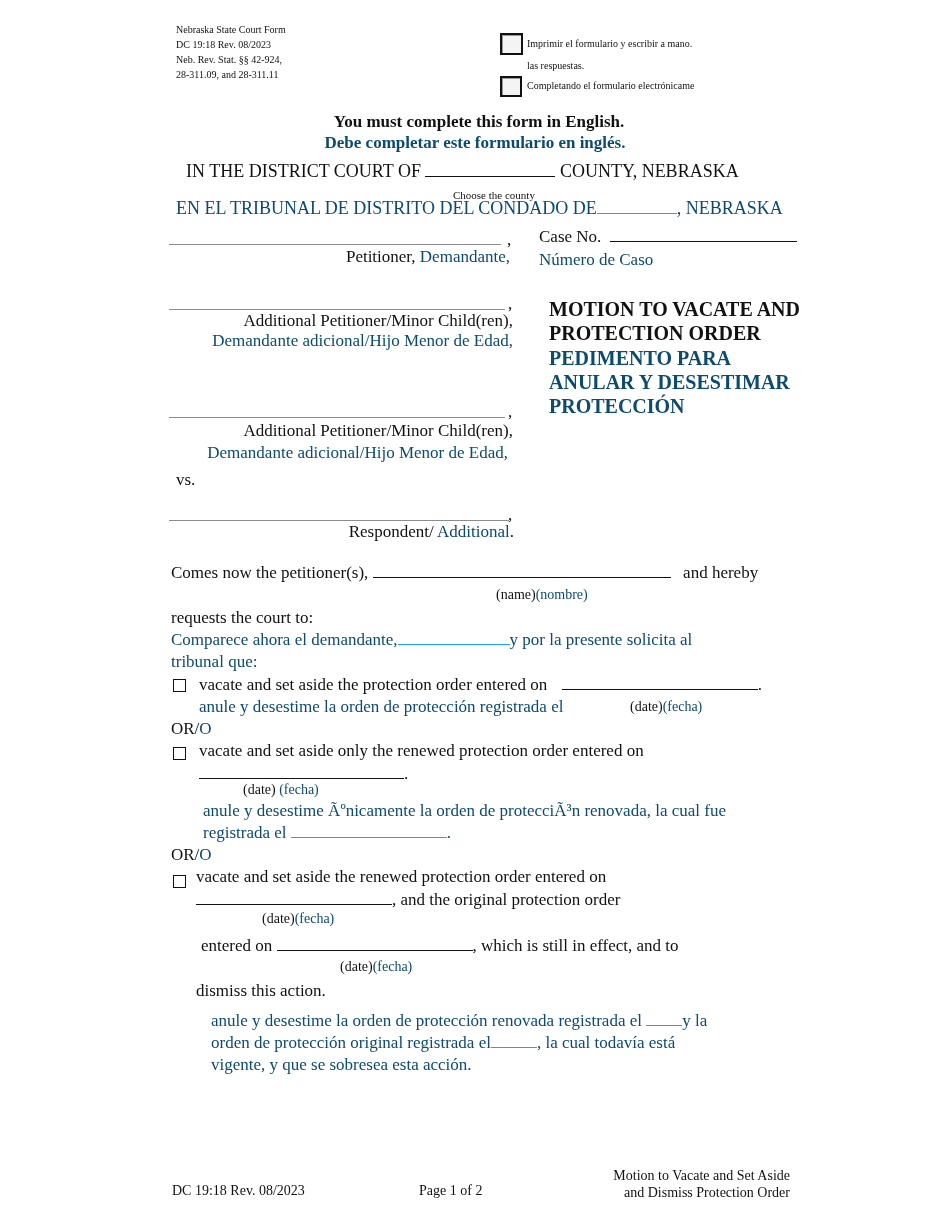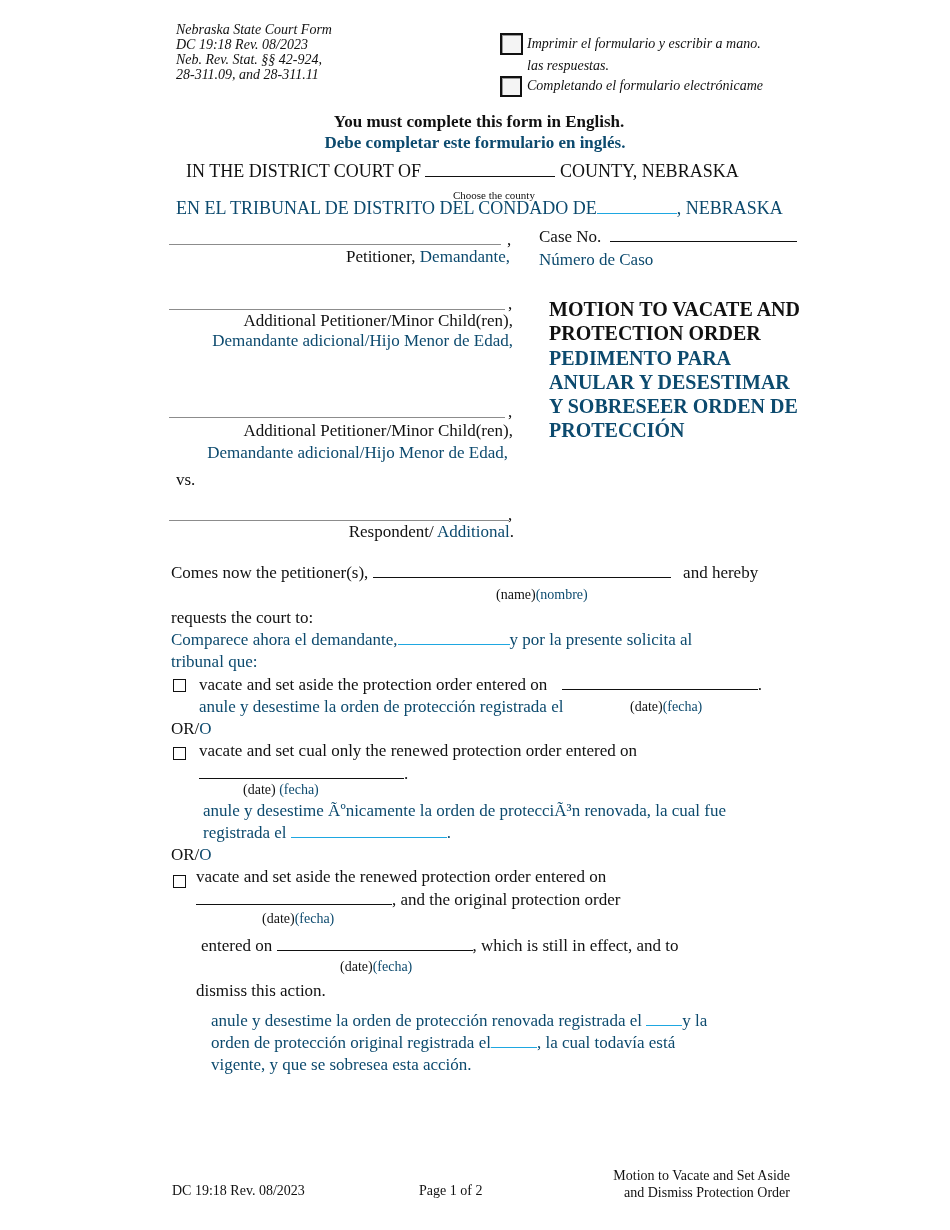--- a/index.html
+++ b/index.html
@@ -5,21 +5,21 @@
   html, body { margin: 0; padding: 0; background: #ffffff; }
   body { width: 950px; height: 1230px; position: relative; overflow: hidden;
          font-family: "Liberation Serif", serif; color: #111111; }
   .abs { position: absolute; white-space: nowrap; }
   .blue { color: #0c4a6e; }
   .f17 { font-size: 17px; }
   .f18 { font-size: 18px; }
   .f14 { font-size: 14px; }
   .f11 { font-size: 11px; }
   .bold { font-weight: bold; }
-  .hdr { font-size: 14px; line-height: 15px; font-style: italic; }
+  .hdr { font-size: 10px; line-height: 15px; }
   .sigline { position: absolute; height: 0; border-top: 1px solid #8c8c8c; }
   .blank { display: inline-block; border-bottom: 1px solid #111; height: 1px; vertical-align: baseline; }
   .blank.blueline { border-bottom-color: #1ea7e1; }
   .hcheck { position: absolute; width: 19px; height: 19px; border: 2px solid #111; background: #f4f4f4; box-sizing: border-box; box-shadow: inset 1px 1px 0 #999; cursor: pointer; }
   .cbox { position: absolute; width: 13px; height: 13px; border: 1.5px solid #111; box-sizing: border-box; background: #fff; cursor: pointer; }
   .title { position: absolute; left: 549px; width: 278px; text-align: left; font-weight: bold; font-size: 20px; line-height: 24.3px; }
   .right { text-align: right; }
   .center { text-align: center; }
 </style>
 </head>
@@ -79,21 +79,20 @@
 
 <div class="abs f17" style="left:539px; top:227px;">Case No.</div>
 <div class="abs" style="left:610px; top:241px; width:187px; border-top:1.5px solid #111;"></div>
 <div class="abs f17 blue" style="left:539px; top:250px;">Número de Caso</div>
 
 <div class="title" style="top:297px;">
   <div>MOTION TO VACATE AND</div>
   <div>PROTECTION ORDER</div>
   <div class="blue">PEDIMENTO PARA</div>
   <div class="blue">ANULAR Y DESESTIMAR</div>
-  <div class="blue">Y SOBRESEER ORDEN DE</div>
   <div class="blue">PROTECCIÓN</div>
 </div>
 
 <div class="abs f17" style="left:171px; top:563px;">
   <span>Comes now the petitioner(s),</span>
   <span class="blank" style="width:298px;"></span>
   <span style="display:inline-block; width:4px;"></span>
   <span>and hereby</span>
 </div>
 <div class="abs f14" style="left:496px; top:587px;">
@@ -114,21 +113,21 @@
 <div class="abs f17 blue" style="left:199px; top:697px;">anule y desestime la orden de protección registrada el</div>
 <div class="abs f14" style="left:630px; top:699px;">
   <span>(date)</span><span class="blue">(fecha)</span>
 </div>
 
 <div class="abs f17" style="left:171px; top:719px;">
   <span>OR/</span><span class="blue">O</span>
 </div>
 
 <div class="cbox" style="left:173px; top:747px;"></div>
-<div class="abs f17" style="left:199px; top:741px;">vacate and set cual only the renewed protection order entered on</div>
+<div class="abs f17" style="left:199px; top:741px;">vacate and set aside only the renewed protection order entered on</div>
 <div class="abs f17" style="left:199px; top:764px;">
   <span class="blank" style="width:205px;"></span><span>.</span>
 </div>
 <div class="abs f14" style="left:243px; top:782px;">
   <span>(date)</span>
   <span class="blue">(fecha)</span>
 </div>
 <div class="abs f17 blue" style="left:203px; top:801px;">anule y desestime Ãºnicamente la orden de protecciÃ³n renovada, la cual fue</div>
 <div class="abs f17 blue" style="left:203px; top:823px;">
   <span>registrada el</span>

